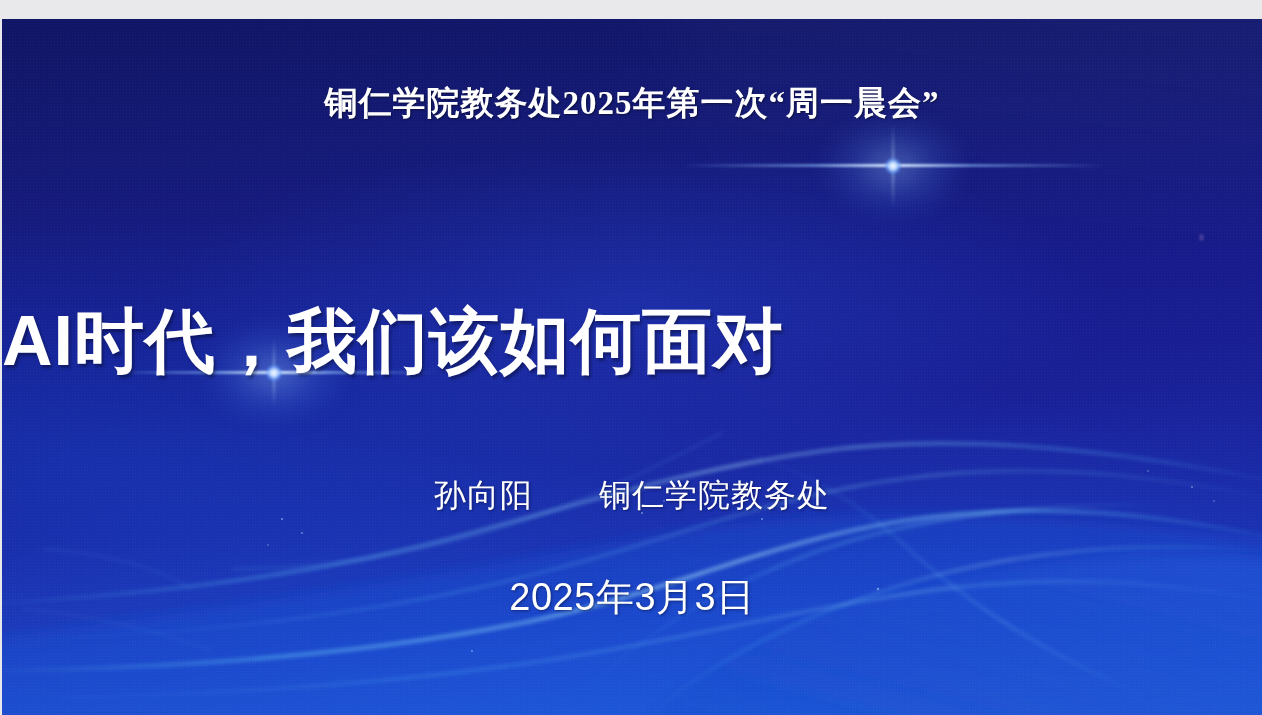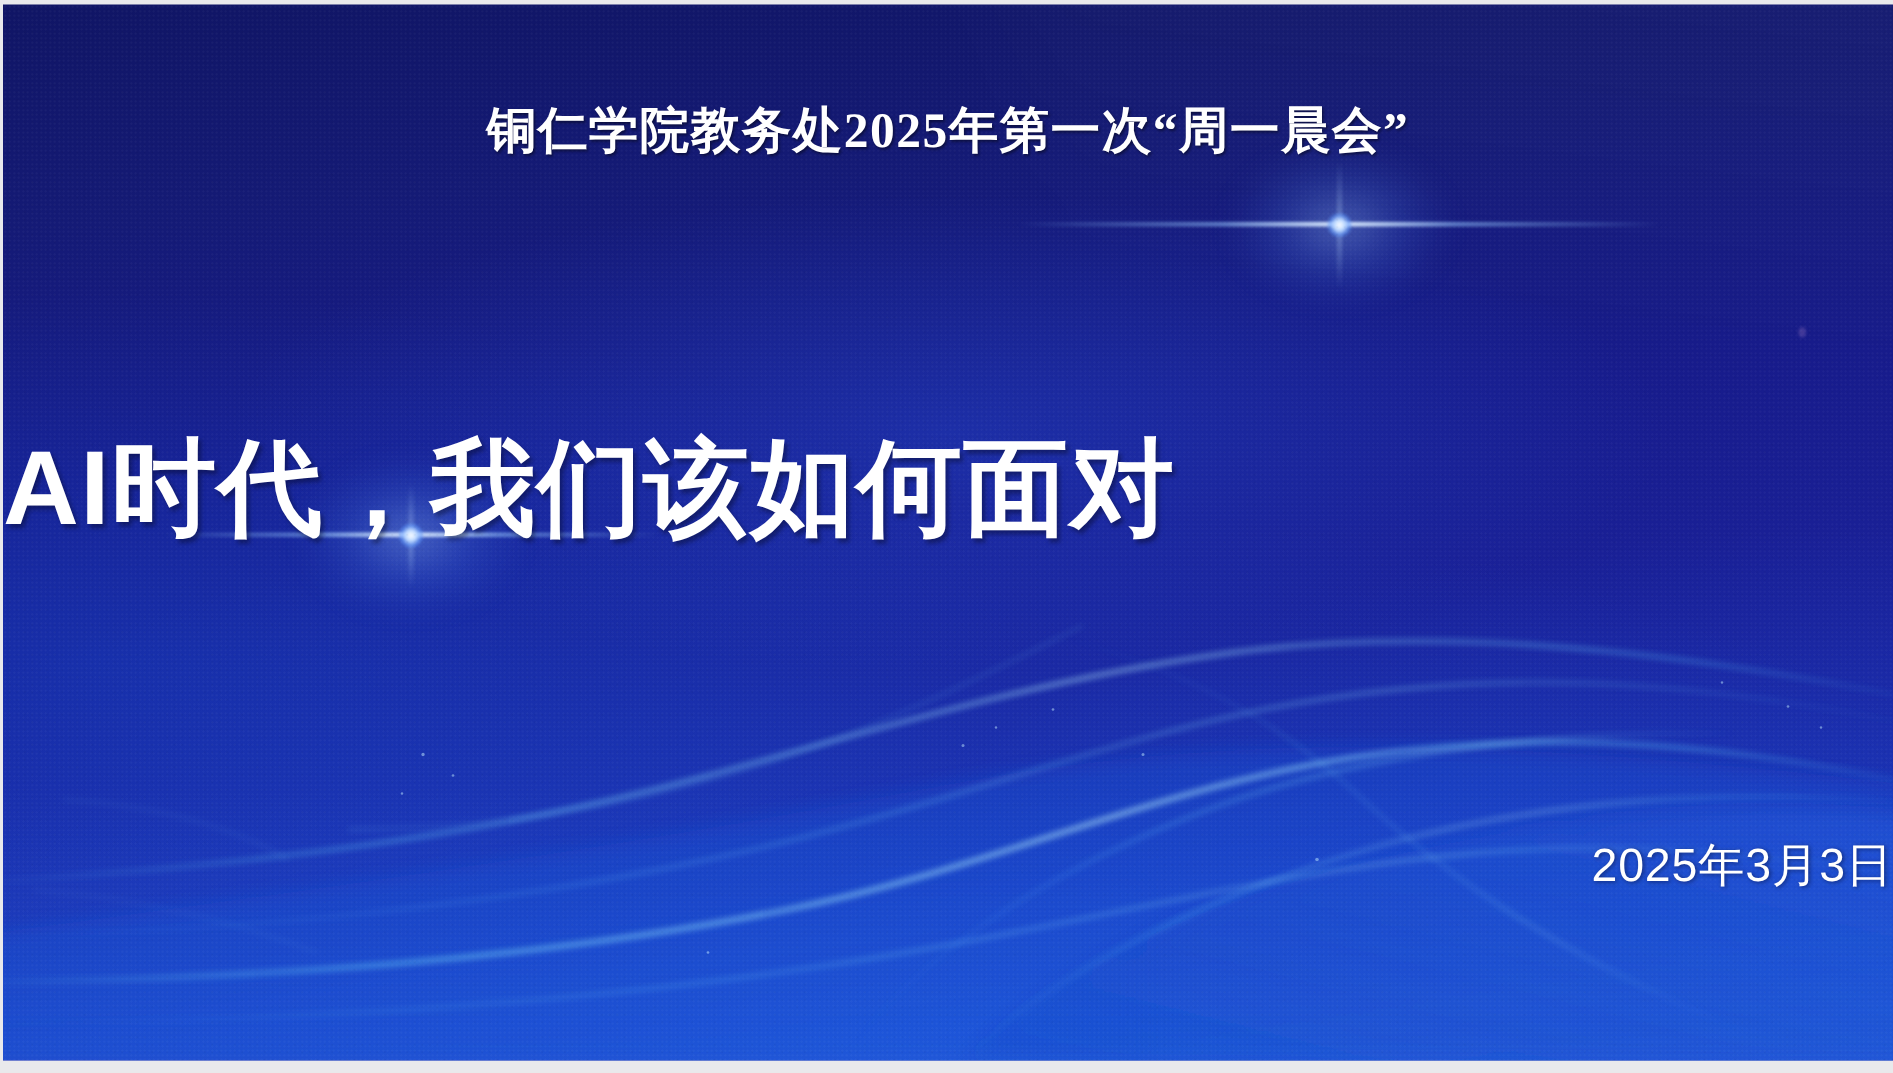--- a/index.html
+++ b/index.html
@@ -14,21 +14,21 @@
     font-family: "Liberation Sans", "DejaVu Sans", sans-serif;
   }
 
   
   .slide-frame {
     position: relative;
     width: 1262px;
     height: 715px;
     background: #e9e9ec;
     box-sizing: border-box;
-    padding: 3px 0px 8px 2px;
+    padding: 19px 0px 8px 2px;
   }
 
   .slide {
     position: relative;
     width: 1260px;
     height: 704px;
     overflow: hidden;
     background:
       radial-gradient(110% 85% at 48% 100%, rgba(26,86,220,0.55) 0%, rgba(26,86,220,0.0) 62%),
       radial-gradient(70% 50% at 5% 62%, rgba(20,70,200,0.40) 0%, rgba(20,70,200,0) 70%),
@@ -155,25 +155,25 @@
     font-weight: 400;
     font-size: 32px;
     letter-spacing: 1px;
     text-shadow: 1px 1px 3px rgba(0,0,20,0.45);
     white-space: pre;
   }
 
   .slide-date {
     position: absolute;
     left: 0; right: 0; top: 553px;
-    text-align: right;
+    text-align: center;
     color: #ffffff;
     font-family: "Liberation Sans", "DejaVu Sans", sans-serif;
     font-weight: 400;
-    font-size: 31px;
+    font-size: 38px;
     letter-spacing: 0.5px;
     text-shadow: 1px 1px 3px rgba(0,0,20,0.45);
     white-space: nowrap;
   }
 </style>
 </head>
 <body>
 
 <div class="slide-frame">
   <div class="slide">
@@ -265,17 +265,18 @@
         <div class="core"></div>
     </div>
     <div class="speck"></div>
 
     <div class="noise"></div>
 
     <div class="slide-header">铜仁学院教务处2025年第一次“周一晨会”</div>
 
     <h1 class="slide-title">AI时代，我们该如何面对</h1>
 
+    <div class="slide-presenter">孙向阳　　铜仁学院教务处</div>
 
     <div class="slide-date">2025年3月3日</div>
 
   </div>
 </div>
 
 </body></html>

